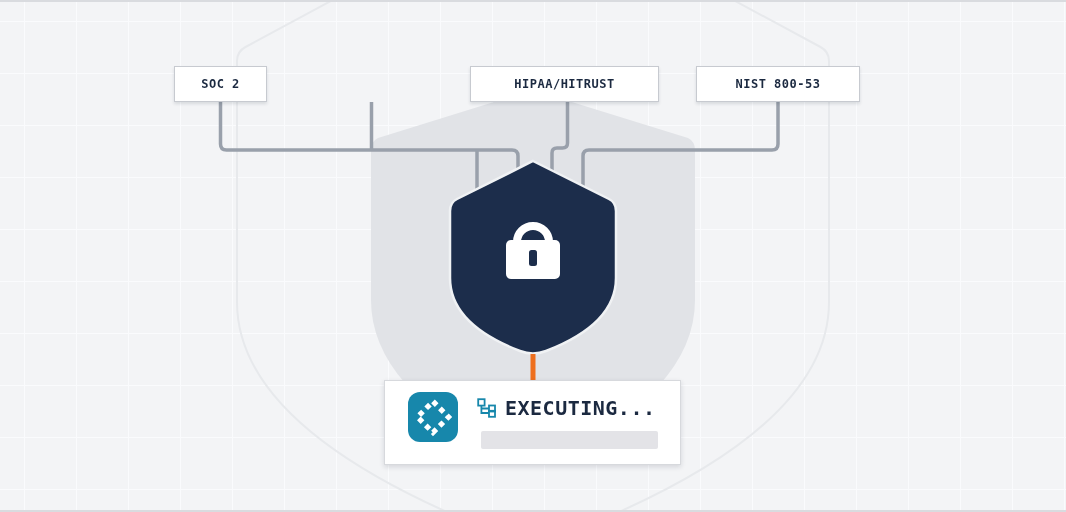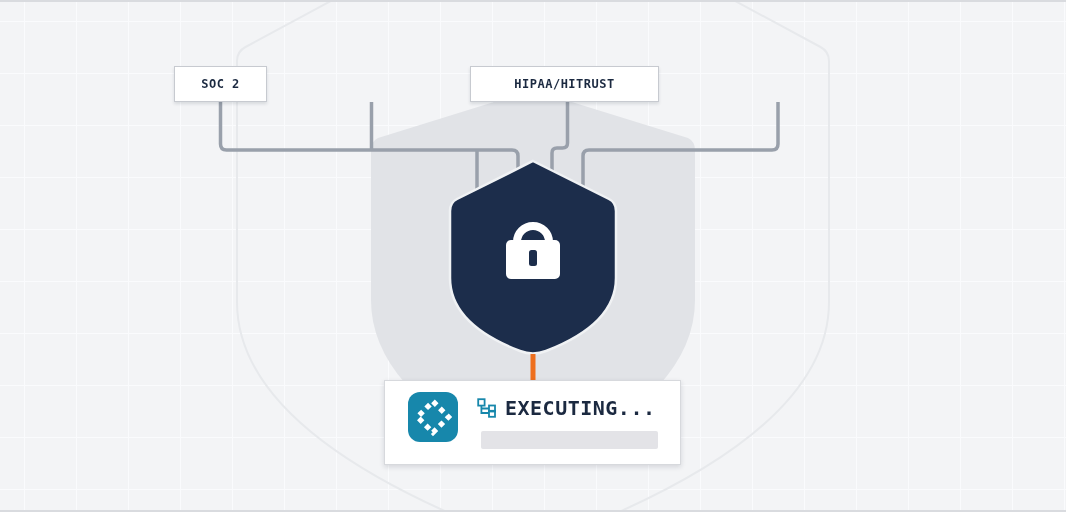--- a/index.html
+++ b/index.html
@@ -110,20 +110,23 @@
 
     <path class="orange-link" d="M533 352 V379"></path>
   </svg>
 
   <div class="fw-box fw-soc2">
     <span>SOC 2</span>
   </div>
   <div class="fw-box fw-hipaa">
     <span>HIPAA/HITRUST</span>
   </div>
+  <div class="fw-box fw-nist">
+    <span>NIST 800-53</span>
+  </div>
 
   <div class="status-card">
     <div class="app-icon">
       <svg width="50" height="50" viewBox="0 0 50 50">
         <rect x="14" y="14" width="22" height="22" transform="rotate(45 25 25)" fill="none" stroke="#ffffff" stroke-width="5.2" stroke-dasharray="5.2 4.6"></rect>
       </svg>
     </div>
     <div class="status-line">
       <svg class="tree-icon" width="20" height="20" viewBox="0 0 20 20">
         <rect x="1.2" y="1.2" width="6.4" height="6.4"></rect>

